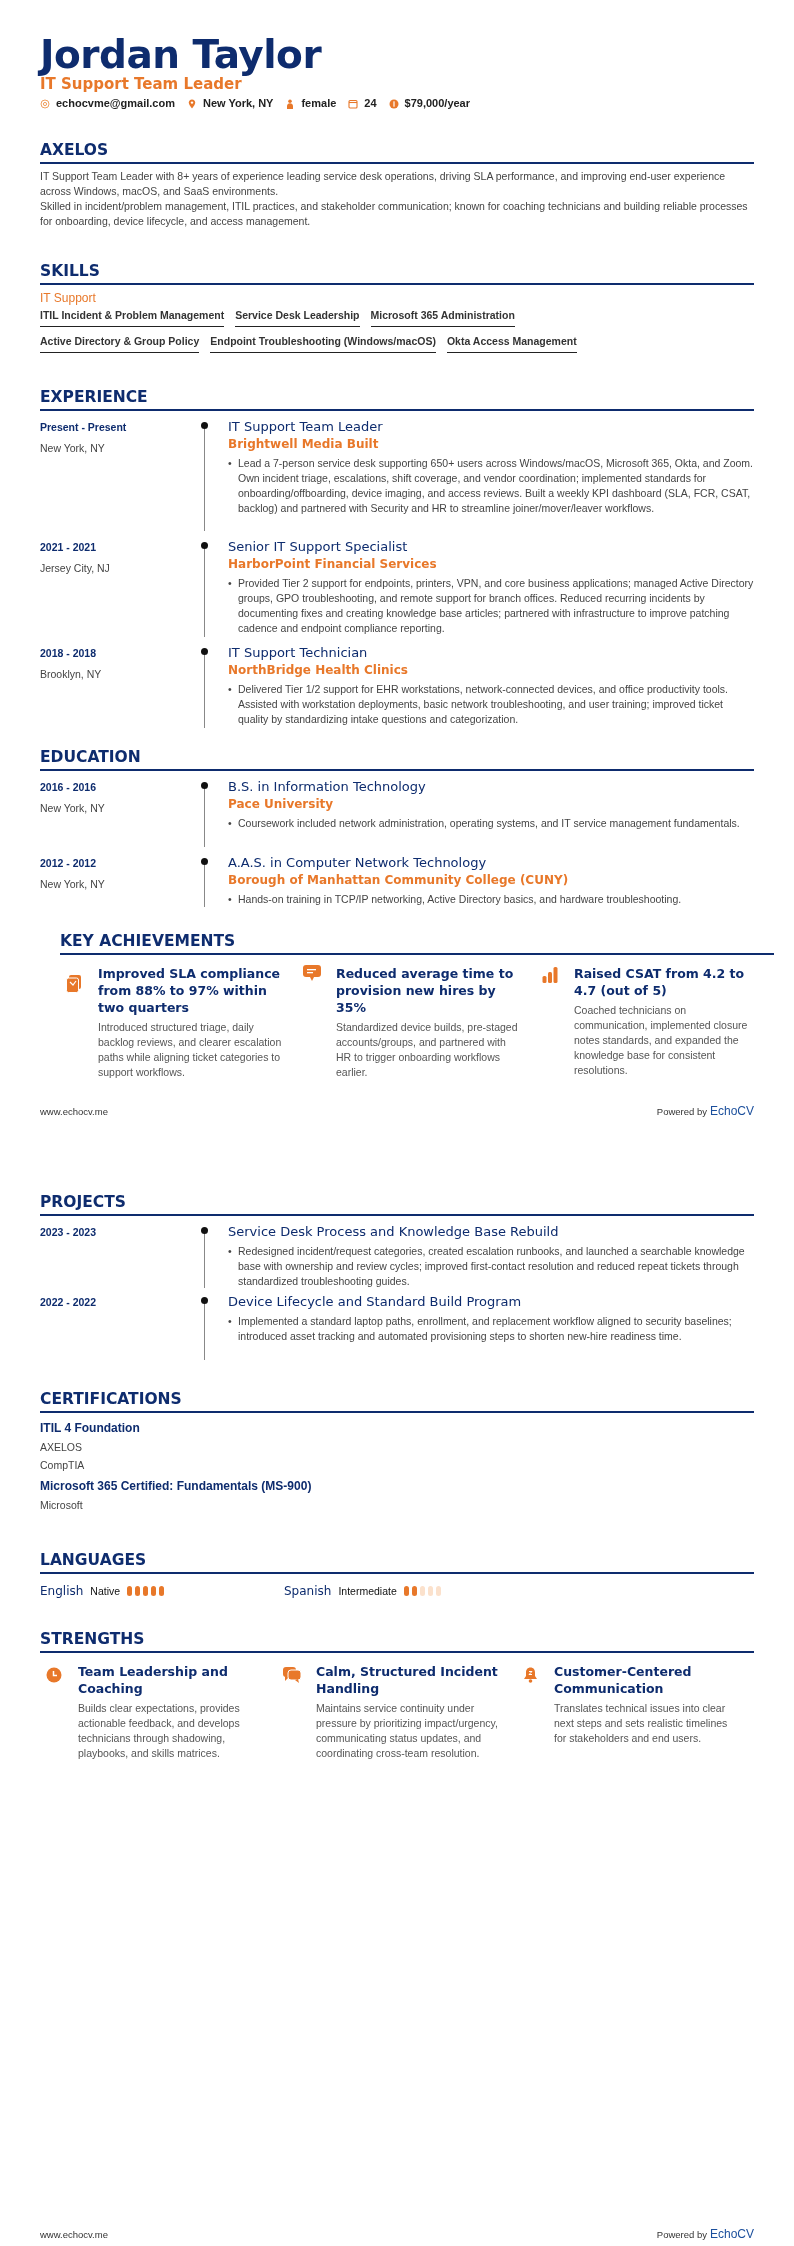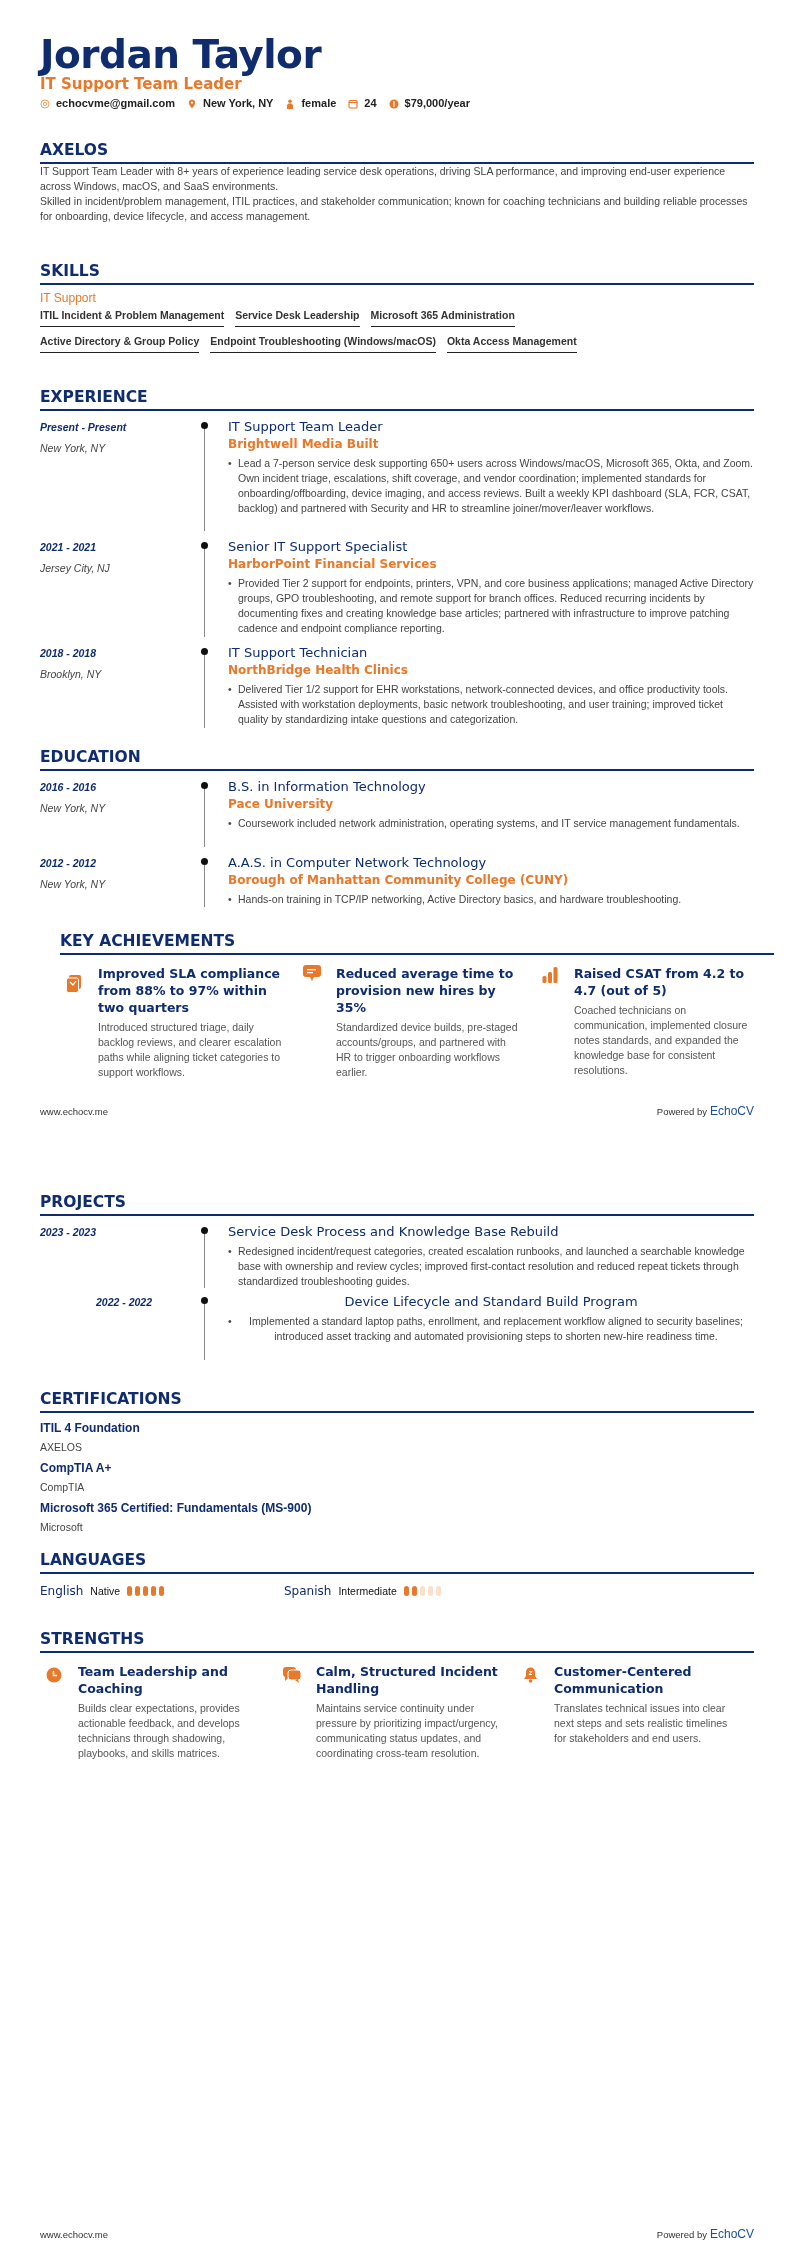--- a/index.html
+++ b/index.html
@@ -20,21 +20,21 @@
 
   .section { position: absolute; left: 40px; width: 714px; }
   .sec-head { font-family: "DejaVu Sans", sans-serif; font-weight: bold; font-size: 15.5px; color: #0e2c6e; border-bottom: 2.5px solid #0e2c6e; padding-bottom: 3px; letter-spacing: 0px; }
   .summary p { font-size: 10.5px; line-height: 15px; color: #444; }
 
   .skill-cat { color: #e8782a; font-size: 12px; margin-top: 6px; margin-bottom: 4px; }
   .skills-row { display: flex; gap: 11px; margin-bottom: 8px; }
   .skill-tag { font-size: 10.5px; font-weight: bold; color: #333; border-bottom: 1.5px solid #222; padding-bottom: 5px; }
 
   .tl-item { display: flex; position: relative; }
-  .tl-left { width: 168px; flex-shrink: 0; padding-top: 2px; font-style: italic; }
+  .tl-left { width: 168px; flex-shrink: 0; padding-top: 2px; }
   .tl-date { font-size: 10.5px; font-weight: bold; color: #0e2c6e; }
   .tl-loc { font-size: 10.5px; color: #444; margin-top: 9px; }
   .tl-line { position: absolute; left: 164px; top: 6px; bottom: 0; width: 1px; background: #888; }
   .tl-dot { position: absolute; left: 161px; top: 3px; width: 7px; height: 7px; border-radius: 50%; background: #111; }
   .tl-right { flex: 1; padding-left: 20px; }
   .tl-role { font-family: "DejaVu Sans", sans-serif; font-size: 13px; color: #0e2c6e; }
   .tl-org { font-family: "DejaVu Sans", sans-serif; font-size: 12px; font-weight: bold; color: #e8782a; margin-top: 3px; }
   .tl-bullet { font-size: 10.5px; line-height: 15px; color: #444; margin-top: 5px; padding-left: 10px; position: relative; }
   .tl-bullet::before { content: "•"; position: absolute; left: 0; top: 0; }
 
@@ -100,21 +100,21 @@
       <svg class="c-ico" viewBox="0 0 10 10">
           <circle cx="5" cy="5" r="4.5" fill="#e8782a"></circle>
           <rect x="4.4" y="2.3" width="1.2" height="5.4" fill="#fff"></rect>
         </svg>
       <span>$79,000/year</span>
     </span>
   </div>
 
   <div class="section summary" style="top:141px;">
     <div class="sec-head">AXELOS</div>
-    <p style="">IT Support Team Leader with 8+ years of experience leading service desk operations, driving SLA performance, and improving end-user experience across Windows, macOS, and SaaS environments.</p>
+    <p style="margin-top:5px;">IT Support Team Leader with 8+ years of experience leading service desk operations, driving SLA performance, and improving end-user experience across Windows, macOS, and SaaS environments.</p>
     <p>Skilled in incident/problem management, ITIL practices, and stakeholder communication; known for coaching technicians and building reliable processes for onboarding, device lifecycle, and access management.</p>
   </div>
 
   <div class="section" style="top:262px;">
     <div class="sec-head">SKILLS</div>
     <div class="skill-cat">IT Support</div>
     <div class="skills-row">
       <span class="skill-tag">ITIL Incident &amp; Problem Management</span>
       <span class="skill-tag">Service Desk Leadership</span>
       <span class="skill-tag">Microsoft 365 Administration</span>
@@ -266,38 +266,37 @@
       <div class="tl-dot"></div>
       <div class="tl-left">
         <div class="tl-date">2023 - 2023</div>
       </div>
       <div class="tl-right">
         <div class="tl-role">Service Desk Process and Knowledge Base Rebuild</div>
         <div class="tl-bullet">Redesigned incident/request categories, created escalation runbooks, and launched a searchable knowledge base with ownership and review cycles; improved first-contact resolution and reduced repeat tickets through standardized troubleshooting guides.</div>
       </div>
     </div>
 
-    <div class="tl-item" style="margin-top:6px; height:66px;text-align:center;">
+    <div class="tl-item" style="margin-top:6px; height:66px;">
       <div class="tl-line"></div>
       <div class="tl-dot"></div>
       <div class="tl-left">
         <div class="tl-date">2022 - 2022</div>
       </div>
       <div class="tl-right">
         <div class="tl-role">Device Lifecycle and Standard Build Program</div>
         <div class="tl-bullet">Implemented a standard laptop paths, enrollment, and replacement workflow aligned to security baselines; introduced asset tracking and automated provisioning steps to shorten new-hire readiness time.</div>
       </div>
     </div>
   </div>
 
   <div class="section" style="top:267px;">
     <div class="sec-head">CERTIFICATIONS</div>
     <div class="cert-name">ITIL 4 Foundation</div>
     <div class="cert-org">AXELOS</div>
-    <div class="cert-name">CompTIA A+</div>
     <div class="cert-org">CompTIA</div>
     <div class="cert-name">Microsoft 365 Certified: Fundamentals (MS-900)</div>
     <div class="cert-org">Microsoft</div>
   </div>
 
   <div class="section" style="top:428px;">
     <div class="sec-head">LANGUAGES</div>
     <div class="langs">
       <div class="lang">
         <span class="lang-name">English</span>

